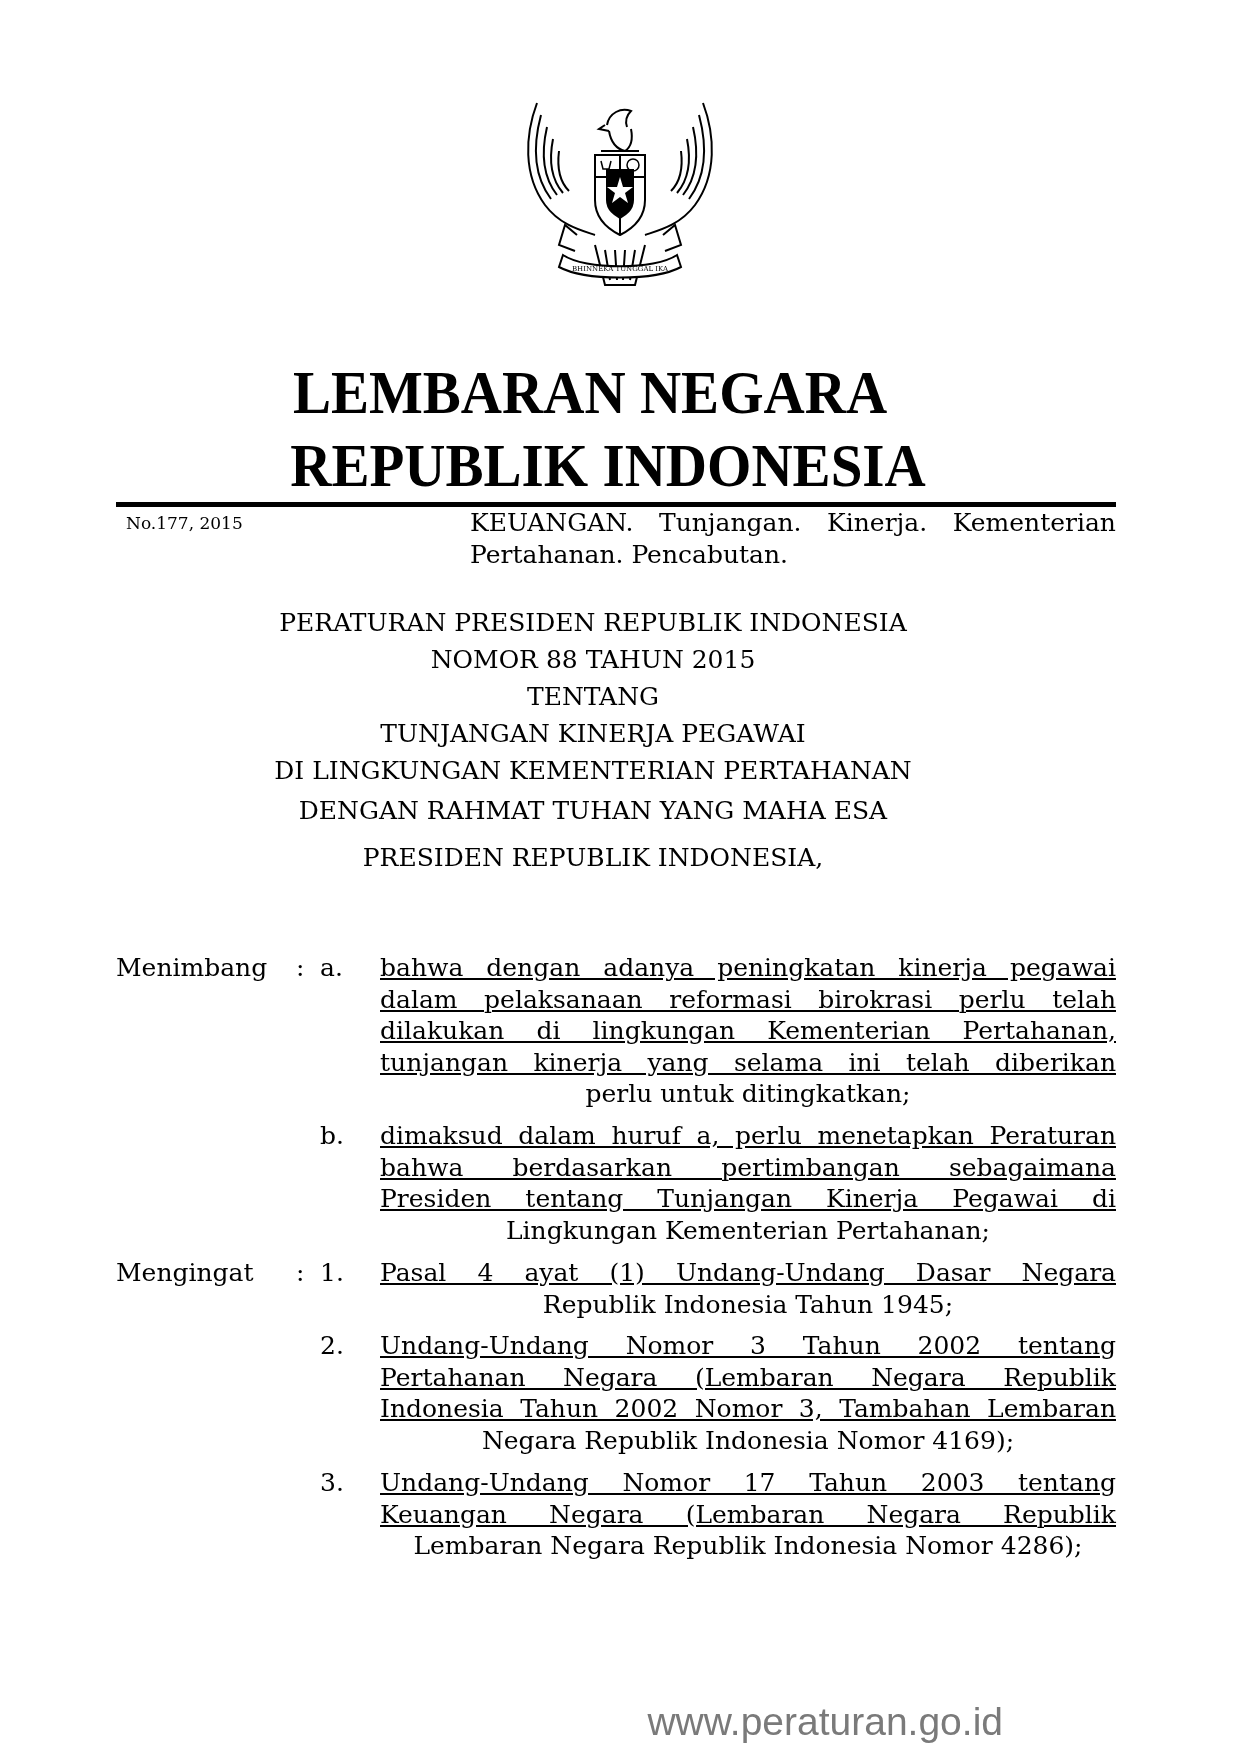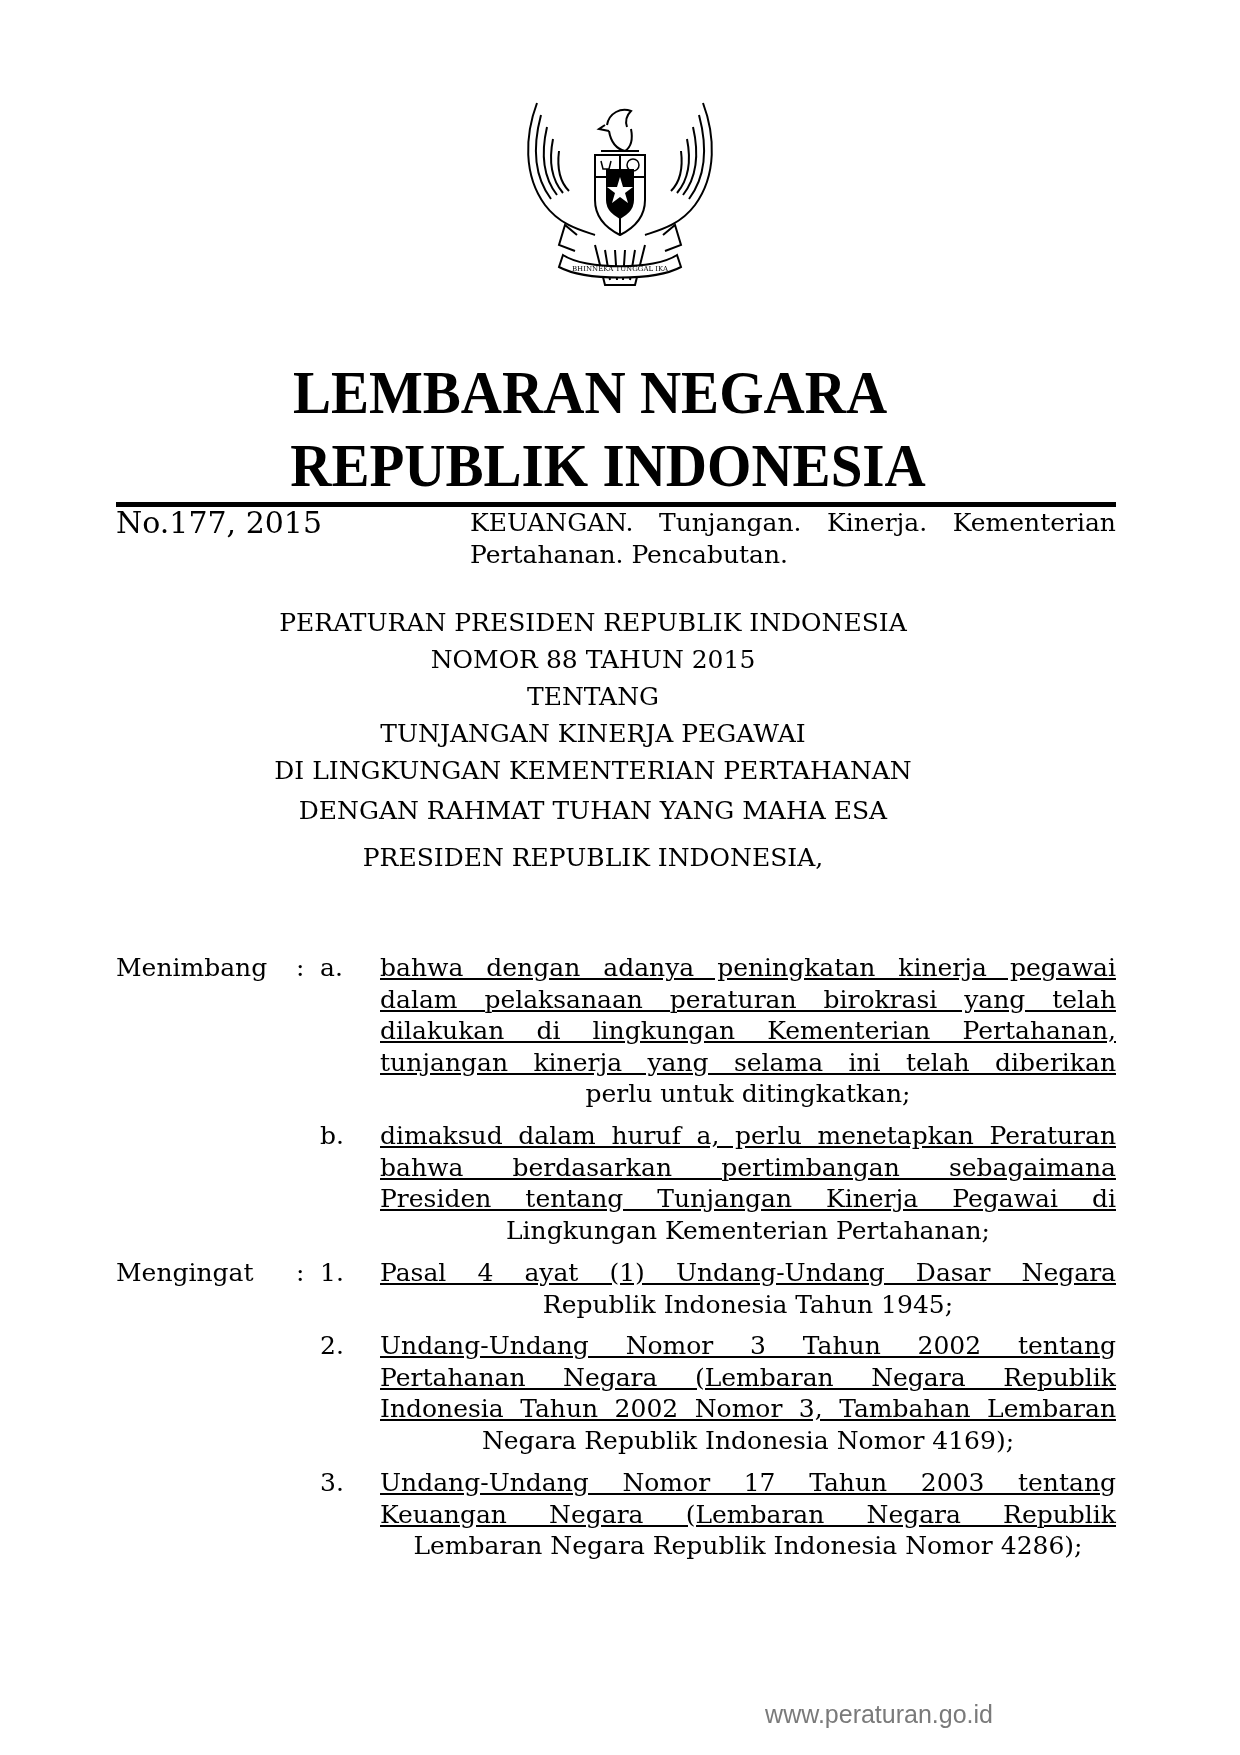--- a/index.html
+++ b/index.html
@@ -3,34 +3,34 @@
 <meta charset="utf-8">
 <style>
   html, body { margin: 0; padding: 0; background: #ffffff; }
   body { width: 1240px; height: 1755px; position: relative; overflow: hidden; color: #000; }
   .page { position: absolute; left: 0; top: 0; width: 1009px; height: 1755px; font-family: "DejaVu Serif", serif; }
   .emblem { position: absolute; left: 515px; top: 95px; width: 210px; height: 200px; }
   .title { position: absolute; left: 0; width: 1240px; text-align: center; font-family: "Liberation Serif", serif; font-weight: bold; font-size: 62px; letter-spacing: 0; line-height: 70px; transform: scaleX(0.92); transform-origin: center; }
   .title.l1 { top: 357px; left: -30px; }
   .title.l2 { top: 430px; left: -12px; }
   .rule { position: absolute; left: 116px; top: 502px; width: 1000px; height: 5px; background: #000; }
-  .num { position: absolute; left: 116px; top: 507px; font-size: 30px; line-height: 32px; }
+  .num { position: absolute; left: 126px; top: 507px; font-size: 17px; line-height: 32px; }
   .subject { position: absolute; left: 470px; top: 507px; width: 646px; font-size: 25px; line-height: 32px; text-align: justify; text-align-last: left; }
   .subject .line1 { display: flex; justify-content: space-between; }
   .center-block { position: absolute; left: 0; width: 1240px; text-align: center; font-size: 25px; line-height: 37px; }
   .cb1 { top: 604px; left: -27px; }
   .row { position: absolute; font-size: 25px; line-height: 31.5px; }
   .label { position: absolute; left: 116px; }
   .colon { position: absolute; left: 296px; }
   .marker { position: absolute; left: 320px; }
   .text { position: absolute; left: 380px; width: 736px; text-align: justify; }
   .text span { display: block; }
   .text span.just { text-align: justify; text-align-last: justify; text-decoration: underline; }
   .text span.last { text-align: center; }
-  .footer { position: absolute; right: 16px; top: 1700px; font-family: "Liberation Sans", sans-serif; font-size: 25px; color: #7a7a7a; text-align: center; }
+  .footer { position: absolute; right: 6px; top: 1700px; font-family: "Liberation Sans", sans-serif; font-size: 39px; color: #7a7a7a; text-align: center; }
 </style>
 </head>
 <body>
 
 <div class="page">
 
   <svg class="emblem" viewBox="0 0 210 200">
     <g fill="none" stroke="#000" stroke-width="2">
 
       <path d="M22 8 C10 40 8 80 30 110 C45 130 65 135 80 140"></path>
@@ -97,21 +97,21 @@
 
   <div class="center-block" style="top:792px; left:-27px;">DENGAN RAHMAT TUHAN YANG MAHA ESA</div>
   <div class="center-block" style="top:839px; left:-27px;">PRESIDEN REPUBLIK INDONESIA,</div>
 
   <div class="row" style="top:952px; left:0; width:1240px;">
     <span class="label">Menimbang</span>
     <span class="colon">:</span>
     <span class="marker">a.</span>
     <div class="text">
       <span class="just">bahwa dengan adanya peningkatan kinerja pegawai</span>
-      <span class="just">dalam pelaksanaan peraturan birokrasi yang telah</span>
+      <span class="just">dalam pelaksanaan reformasi birokrasi perlu telah</span>
       <span class="just">dilakukan di lingkungan Kementerian Pertahanan,</span>
       <span class="just">tunjangan kinerja yang selama ini telah diberikan</span>
       <span class="last">perlu untuk ditingkatkan;</span>
     </div>
   </div>
 
   <div class="row" style="top:1120px; left:0; width:1240px;">
     <span class="marker">b.</span>
     <div class="text">
       <span class="just">dimaksud dalam huruf a, perlu menetapkan Peraturan</span>

